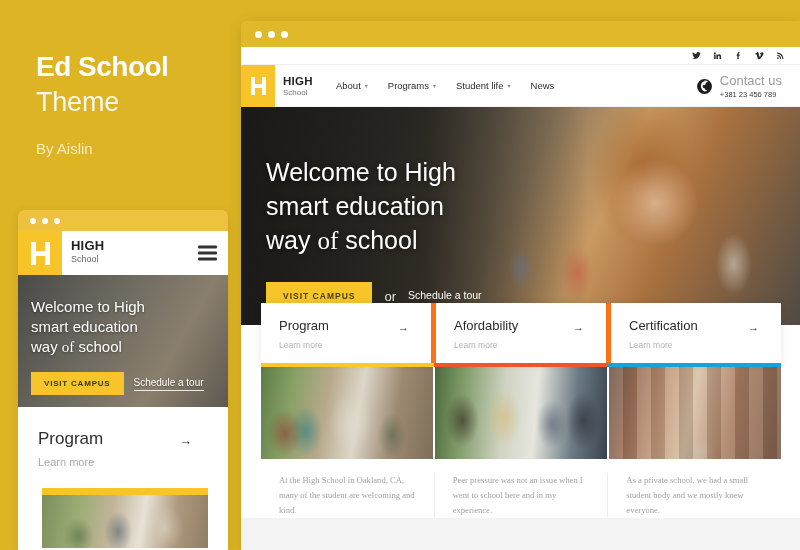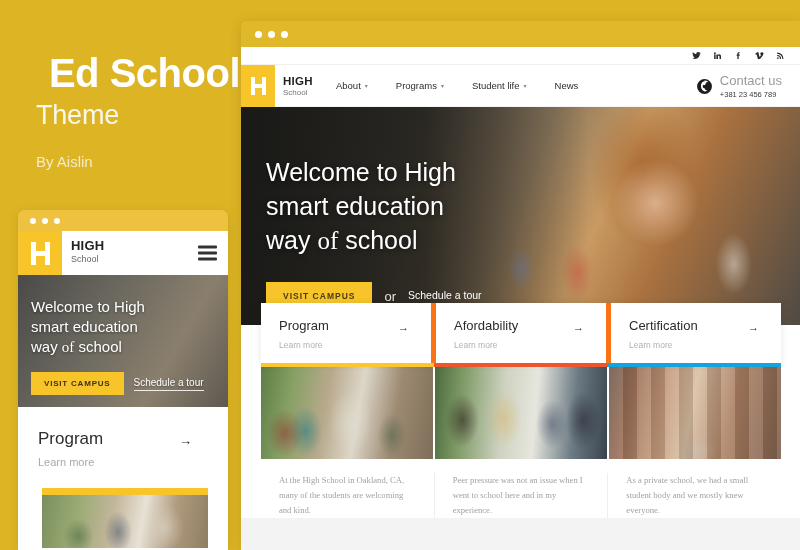--- a/index.html
+++ b/index.html
@@ -11,22 +11,22 @@
     position: relative;
   }
 
   
   .promo {
     position: absolute; left: 0; top: 0;
     width: 240px; height: 550px;
     padding: 52px 0 0 36px;
   }
   .promo-title {
-    font-size: 40px; font-weight: bold; color: #ffffff;
-    letter-spacing: -0.5px; line-height: 1.05; text-align: right;
+    font-size: 28px; font-weight: bold; color: #ffffff;
+    letter-spacing: -0.5px; line-height: 1.05;
   }
   .promo-sub {
     font-size: 27px; color: #fdfdfd; font-weight: 300;
     margin-top: 6px; letter-spacing: -0.2px; opacity: .93;
   }
   .promo-author {
     font-size: 15px; color: #ffffff; opacity: .72;
     margin-top: 22px;
   }
 
@@ -148,21 +148,21 @@
     border-bottom: 1px solid #f4f4f4;
   }
   .d-logo-sq { width: 34px; height: 42px; background: #f7c42a; display: flex; align-items: center; justify-content: center; }
   .d-logo-sq .logo-h { width: 15px; height: 18px; }
   .d-logo-sq .logo-h::before, .d-logo-sq .logo-h::after { width: 4px; height: 18px; }
   .d-logo-sq .logo-h i { width: 15px; height: 4px; top: 7px; }
   .d-logo-txt { padding-left: 8px; }
   .d-logo-name { font-size: 11.5px; font-weight: bold; color: #1f1f1f; letter-spacing: .3px; }
   .d-logo-sub { font-size: 8px; color: #777; margin-top: 1px; }
 
-  .d-nav { display: flex; gap: 28px; margin-left: 23px; align-items: center; }
+  .d-nav { display: flex; gap: 20px; margin-left: 23px; align-items: center; }
   .d-nav-item { font-size: 9.5px; color: #2d2d2d; display: flex; align-items: center; gap: 4px; }
   .caret { font-size: 6px; color: #8a8a8a; }
 
   .d-contacts { position: absolute; right: 8px; top: 0; height: 42px; display: flex; align-items: center; }
   .d-contact { display: flex; align-items: center; gap: 7px; padding: 0 11px; height: 28px; }
   .d-contact + .d-contact { border-left: 1px solid #ececec; }
   .ci { width: 17px; height: 17px; color: #1e1e1e; }
   .d-contact-txt .l1 { font-size: 13px; color: #9a9a9a; }
   .d-contact-txt .l2 { font-size: 7.5px; color: #3a3a3a; margin-top: 2px; }
 
@@ -443,21 +443,21 @@
     </div>
 
     <div class="photos">
       <div class="photo ph1"></div>
       <div class="photo ph2"></div>
       <div class="photo ph3"></div>
     </div>
 
     <div class="quotes">
       <div class="quote">
-        <p>At the High School in Oakland, CA, many of the students are welcoming and kind.</p>
+        <p>At the High School in Oakland, CA, many of the student are welcoming and kind.</p>
       </div>
       <div class="quote">
         <p>Peer pressure was not an issue when I went to school here and in my experience.</p>
       </div>
       <div class="quote">
         <p>As a private school, we had a small student body and we mostly knew everyone.</p>
       </div>
     </div>
 
     <div class="d-footer"></div>

